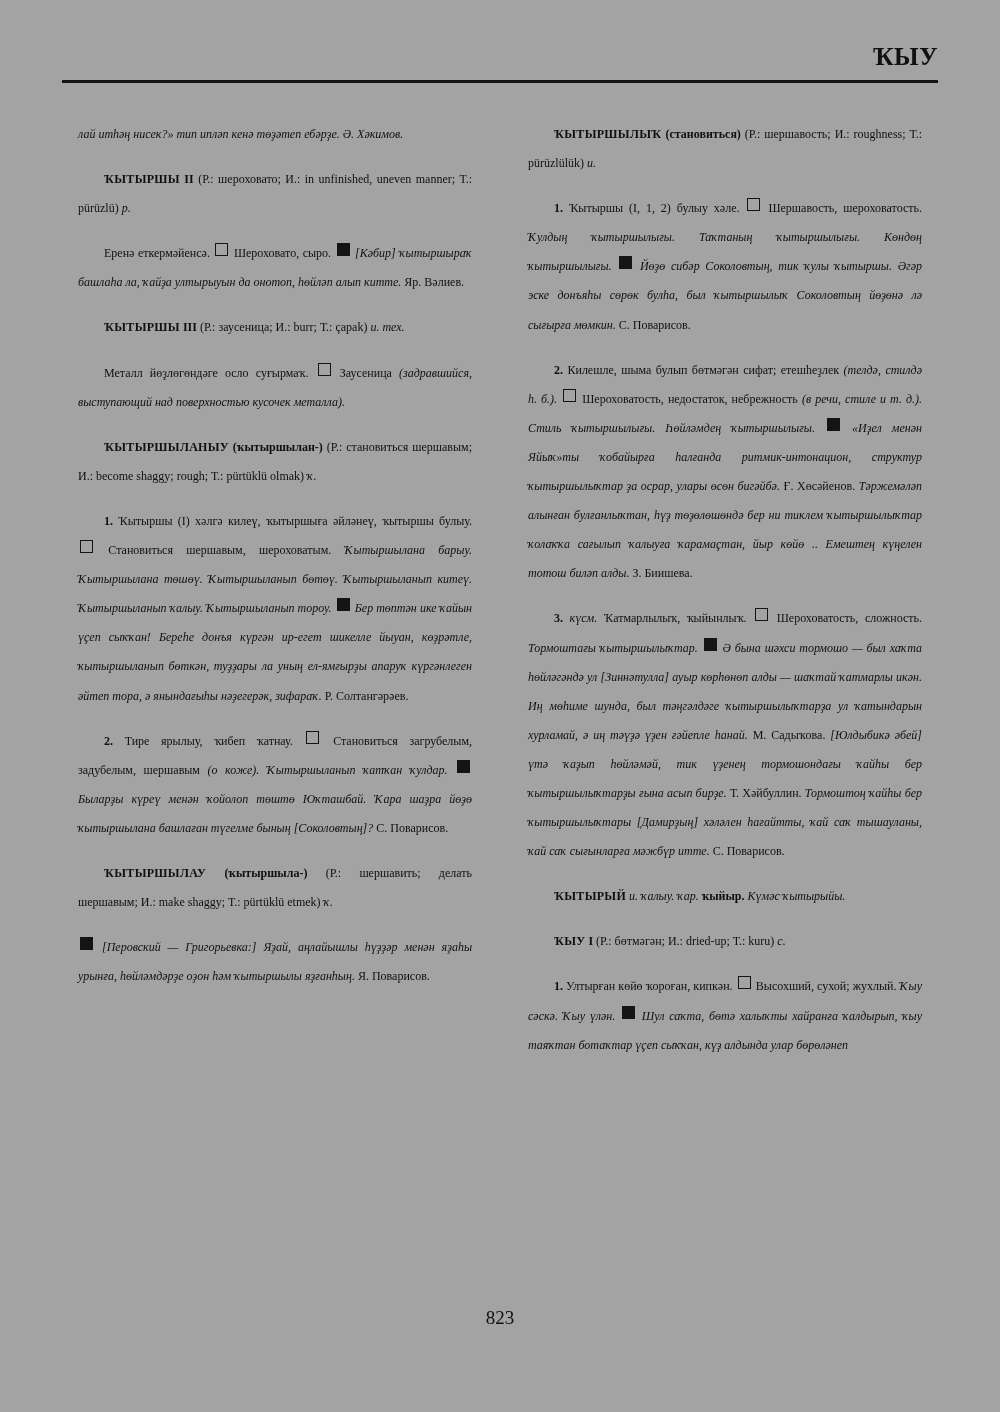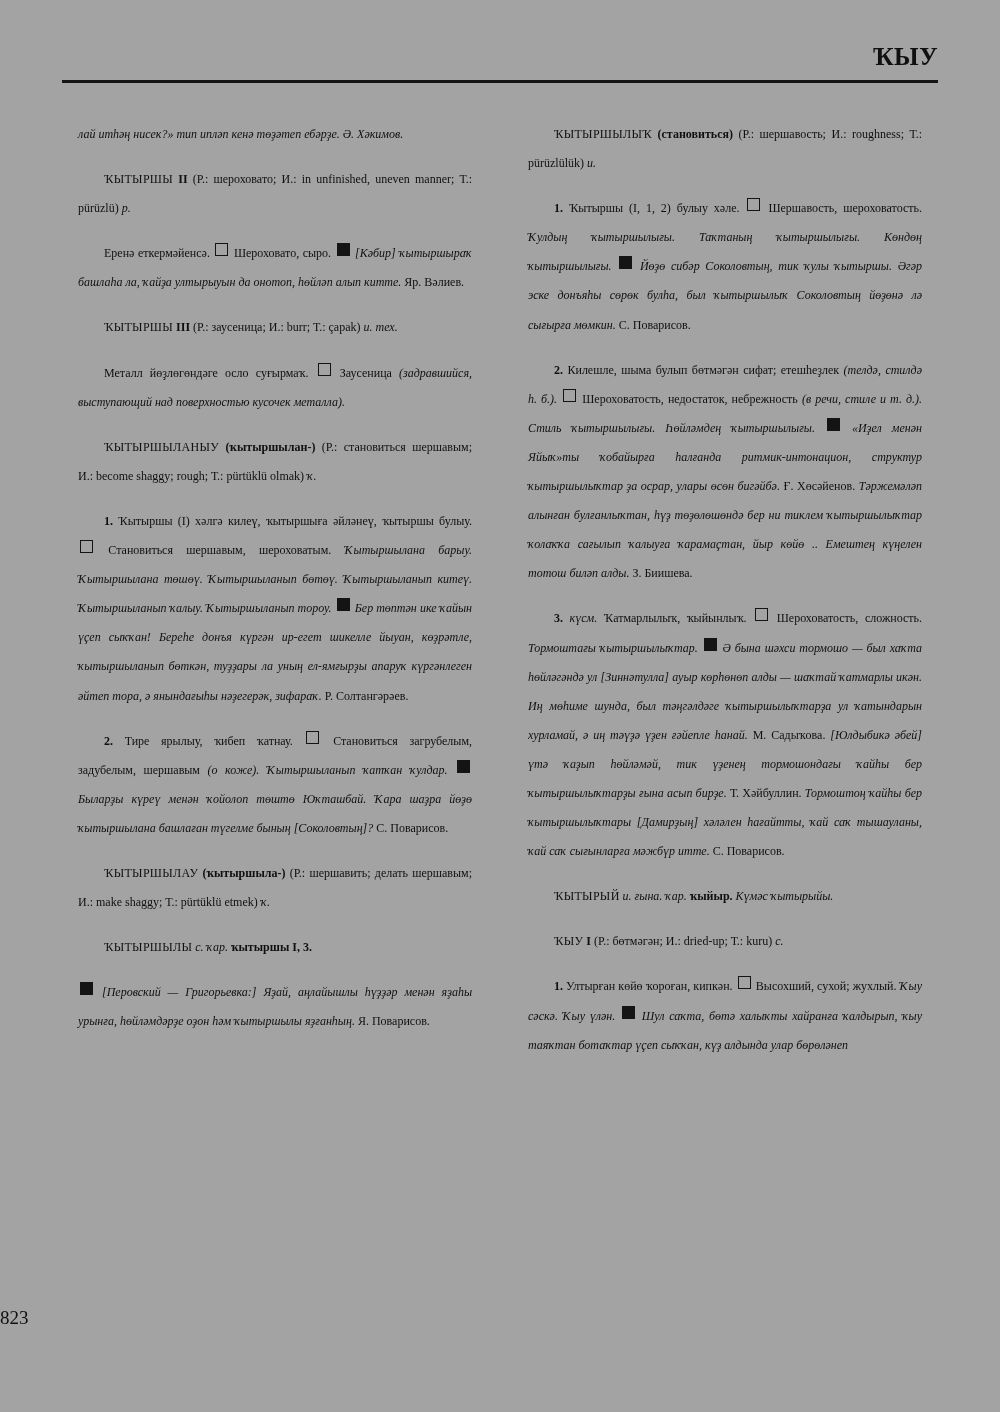--- a/index.html
+++ b/index.html
@@ -75,21 +75,21 @@
     text-align: justify;
     text-justify: inter-word;
     hyphens: none;
     word-spacing: 0px;
   }
   .para.indent { text-indent: 26px; }
   .para.flush  { text-indent: 0; }
 
   
   .hw {            
-    font-weight: normal;
+    font-weight: bold;
     letter-spacing: 0.3px;
   }
   .hwform {        
     font-weight: bold;
   }
   .it { font-style: italic; }
   .num { font-weight: bold; }
   .rom { font-weight: bold; }
 
   
@@ -102,20 +102,21 @@
   }
   .sq-open { border: 1.6px solid #141414; background: transparent; }
   .sq-fill { background: #141414; border: 1.6px solid #141414; }
 
   
   .folio {
     position: absolute;
     left: 0;
     top: 1306px;
     width: 1000px;
+    text-align: center;
     font-size: 19px;
     line-height: 24px;
   }
 </style>
 </head>
 <body>
 
 <div class="page">
 
   <div class="runhead">
@@ -134,36 +135,35 @@
 
       <p class="para indent"><span class="hw">ҠЫТЫРШЫ</span> <span class="rom">III</span> <span>(Р.: заусеница; И.: burr; Т.: çapak)</span> <span class="it">и. тех.</span></p>
       <p class="para indent"><span>Металл йөҙлөгөндәге осло суғырмаҡ.</span> <span class="sq-open"></span> <span>Заусеница</span> <span class="it">(задравшийся, выступающий над поверхностью кусочек металла).</span></p>
 
       <p class="para indent"><span class="hw">ҠЫТЫРШЫЛАНЫУ</span> <span class="hwform">(ҡытыршылан-)</span> <span>(Р.: становиться шершавым; И.: become shaggy; rough; Т.: pürtüklü olmak)</span> <span class="it">ҡ.</span></p>
       <p class="para indent"><span class="num">1.</span> <span>Ҡытыршы (I) хәлгә килеү, ҡытыршыға әйләнеү, ҡытыршы булыу.</span> <span class="sq-open"></span> <span>Становиться шершавым, шероховатым.</span> <span class="it">Ҡытыршылана барыу. Ҡытыршылана төшөү. Ҡытыршыланып бөтөү. Ҡытыршыланып китеү. Ҡытыршыланып ҡалыу. Ҡытыршыланып тороу.</span> <span class="sq-fill"></span> <span class="it">Бер төптән ике ҡайын үҫеп сыҡҡан! Береһе донъя күргән ир-егет шикелле йыуан, көҙрәтле, ҡытыршыланып бөткән, туҙҙары ла уның ел-ямғырҙы апаруҡ күргәнлеген әйтеп тора, ә янындағыһы нәҙегерәк, зифараҡ.</span> <span>Р. Солтангәрәев.</span></p>
       <p class="para indent"><span class="num">2.</span> <span>Тире ярылыу, ҡибеп ҡатнау.</span> <span class="sq-open"></span> <span>Становиться загрубелым, задубелым, шершавым</span> <span class="it">(о коже).</span> <span class="it">Ҡытыршыланып ҡатҡан ҡулдар.</span> <span class="sq-fill"></span> <span class="it">Быларҙы күреү менән ҡойолоп төштө Юҡташбай. Ҡара шаҙра йөҙө ҡытыршылана башлаған түгелме бының [Соколовтың]?</span> <span>С. Поварисов.</span></p>
 
       <p class="para indent"><span class="hw">ҠЫТЫРШЫЛАУ</span> <span class="hwform">(ҡытыршыла-)</span> <span>(Р.: шершавить; делать шершавым; И.: make shaggy; Т.: pürtüklü etmek)</span> <span class="it">ҡ.</span></p>
 
-      <p class="para indent"><span class="hw">ҠЫТЫРШЫЛЫ</span> <span class="it">с. ҡар.</span> <span class="hwform">ҡытыршы I, 3.</span></p>
       <p class="para flush"><span class="sq-fill"></span> <span class="it">[Перовский — Григорьевка:] Яҙай, аңлайышлы һүҙҙәр менән яҙаһы урынға, һөйләмдәрҙе оҙон һәм ҡытыршылы яҙғанһың.</span> <span>Я. Поварисов.</span></p>
 
     </div>
 
     <div class="col col-right">
 
       <p class="para indent"><span class="hw">ҠЫТЫРШЫЛЫҠ</span> <span class="hwform">(становиться)</span> <span>(Р.: шершавость; И.: roughness; Т.: pürüzlülük)</span> <span class="it">и.</span></p>
 
       <p class="para indent"><span class="num">1.</span> <span>Ҡытыршы (I, 1, 2) булыу хәле.</span> <span class="sq-open"></span> <span>Шершавость, шероховатость.</span> <span class="it">Ҡулдың ҡытыршылығы. Таҡтаның ҡытыршылығы. Көндөң ҡытыршылығы.</span> <span class="sq-fill"></span> <span class="it">Йөҙө сибәр Соколовтың, тик ҡулы ҡытыршы. Әгәр эске донъяһы сөрөк булһа, был ҡытыршылыҡ Соколовтың йөҙөнә лә сығырға мөмкин.</span> <span>С. Поварисов.</span></p>
 
       <p class="para indent"><span class="num">2.</span> <span>Килешле, шыма булып бөтмәгән сифат; етешһеҙлек</span> <span class="it">(телдә, стилдә һ. б.).</span> <span class="sq-open"></span> <span>Шероховатость, недостаток, небрежность</span> <span class="it">(в речи, стиле и т. д.).</span> <span class="it">Стиль ҡытыршылығы. Һөйләмдең ҡытыршылығы.</span> <span class="sq-fill"></span> <span class="it">«Иҙел менән Яйыҡ»ты ҡобайырға һалғанда ритмик-интонацион, структур ҡытыршылыҡтар ҙа осрар, улары өсөн бигәйбә.</span> <span>Ғ. Хөсәйенов.</span> <span class="it">Тәржемәләп алынған булғанлыҡтан, һүҙ төҙөлөшөндә бер ни тиклем ҡытыршылыҡтар ҡолаҡҡа сағылып ҡалыуға ҡарамаҫтан, йыр көйө .. Емештең күңелен тотош биләп алды.</span> <span>З. Биишева.</span></p>
 
       <p class="para indent"><span class="num">3.</span> <span class="it">күсм.</span> <span>Ҡатмарлылыҡ, ҡыйынлыҡ.</span> <span class="sq-open"></span> <span>Шероховатость, сложность.</span> <span class="it">Тормоштағы ҡытыршылыҡтар.</span> <span class="sq-fill"></span> <span class="it">Ә бына шәхси тормошо — был хаҡта һөйләгәндә ул [Зиннәтулла] ауыр көрһөнөп алды — шаҡтай ҡатмарлы икән. Иң мөһиме шунда, был тәңгәлдәге ҡытыршылыҡтарҙа ул ҡатындарын хурламай, ә иң тәүҙә үҙен ғәйепле һанай.</span> <span>М. Садыҡова.</span> <span class="it">[Юлдыбикә әбей] үтә ҡаҙып һөйләмәй, тик үҙенең тормошондағы ҡайһы бер ҡытыршылыҡтарҙы ғына асып бирҙе.</span> <span>Т. Хәйбуллин.</span> <span class="it">Тормоштоң ҡайһы бер ҡытыршылыҡтары [Дамирҙың] хәләлен һағайтты, ҡай саҡ тышауланы, ҡай саҡ сығынларға мәжбүр итте.</span> <span>С. Поварисов.</span></p>
 
-      <p class="para indent"><span class="hw">ҠЫТЫРЫЙ</span> <span class="it">и. ғына. ҡар.</span> <span class="hwform">ҡыйыр.</span> <span class="it">Күмәс ҡытырыйы.</span></p>
+      <p class="para indent"><span class="hw">ҠЫТЫРЫЙ</span> <span class="it">и. ҡалыу. ҡар.</span> <span class="hwform">ҡыйыр.</span> <span class="it">Күмәс ҡытырыйы.</span></p>
 
       <p class="para indent"><span class="hw">ҠЫУ</span> <span class="rom">I</span> <span>(Р.: бөтмәгән; И.: dried-up; Т.: kuru)</span> <span class="it">с.</span></p>
 
       <p class="para indent"><span class="num">1.</span> <span>Ултырған көйө ҡороған, кипкән.</span> <span class="sq-open"></span> <span>Высохший, сухой; жухлый.</span> <span class="it">Ҡыу сәскә. Ҡыу үлән.</span> <span class="sq-fill"></span> <span class="it">Шул саҡта, бөтә халыҡты хайранға ҡалдырып, ҡыу таяҡтан ботаҡтар үҫеп сыҡҡан, күҙ алдында улар бөрөләнеп</span></p>
 
     </div>
   </div>
 
   <div class="folio">823</div>
 

